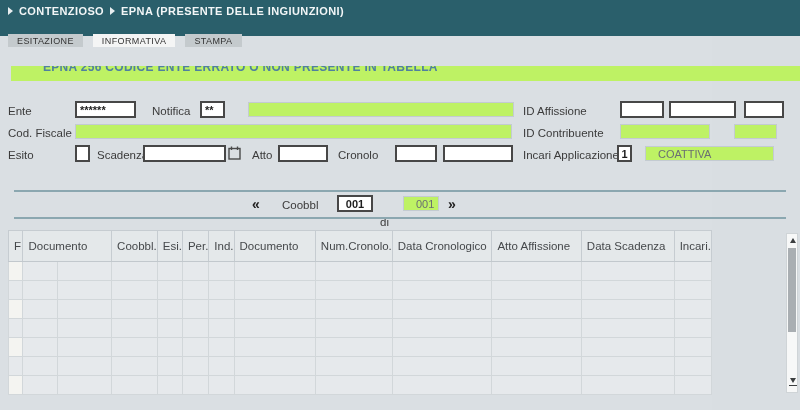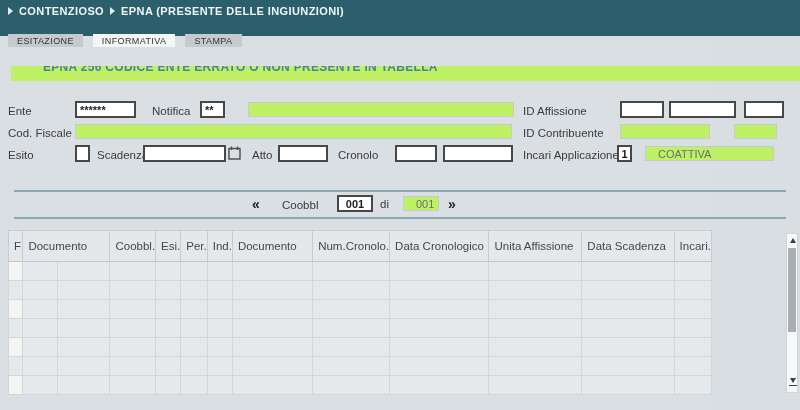--- a/index.html
+++ b/index.html
@@ -106,21 +106,21 @@
   <input class="ed" style="left: 443px; top: 145px; width: 70px;" value="">
   <div class="lbl" style="left:523px; top:149px;">Incari Applicazione</div>
   <input class="ed center" style="left: 617px; top: 145px; width: 15px;" value="1">
   <div class="dis" style="left:645px; top:146px; width:129px;">COATTIVA</div>
 
   <div class="hr" style="top:190px;"></div>
 
   <div class="pgico" style="left:252px; top:197px;">«</div>
   <div class="lbl" style="left:282px; top:199px;">Coobbl</div>
   <input class="ed center" style="left: 337px; top: 195px; width: 36px;" value="001">
-  <div class="lbl" style="left:380px; top:198px;">di</div>
+  <div class="lbl" style="left:380px; top:216px;">di</div>
   <div class="dis" style="left:403px; top:196px; width:36px; text-align:center;">001</div>
   <div class="pgico" style="left:448px; top:197px;">»</div>
 
   <div class="hr" style="top:217px;"></div>
 
   <table class="grid">
     <colgroup>
       <col style="width:17px">
         <col style="width:51px">
         <col style="width:79px">
@@ -139,21 +139,21 @@
       <tr>
         <th>F</th>
         <th colspan="2">Documento</th>
         <th>Coobbl.</th>
         <th>Esi.</th>
         <th>Per.</th>
         <th>Ind.</th>
         <th>Documento</th>
         <th>Num.Cronolo.</th>
         <th>Data Cronologico</th>
-        <th>Unita Affissione</th>
+        <th>Atto Affissione</th>
         <th>Data Scadenza</th>
         <th>Incari.</th>
       </tr>
     </thead>
     <tbody>
       <tr>
           <td class="alt"></td>
           <td></td>
           <td></td>
           <td></td>

